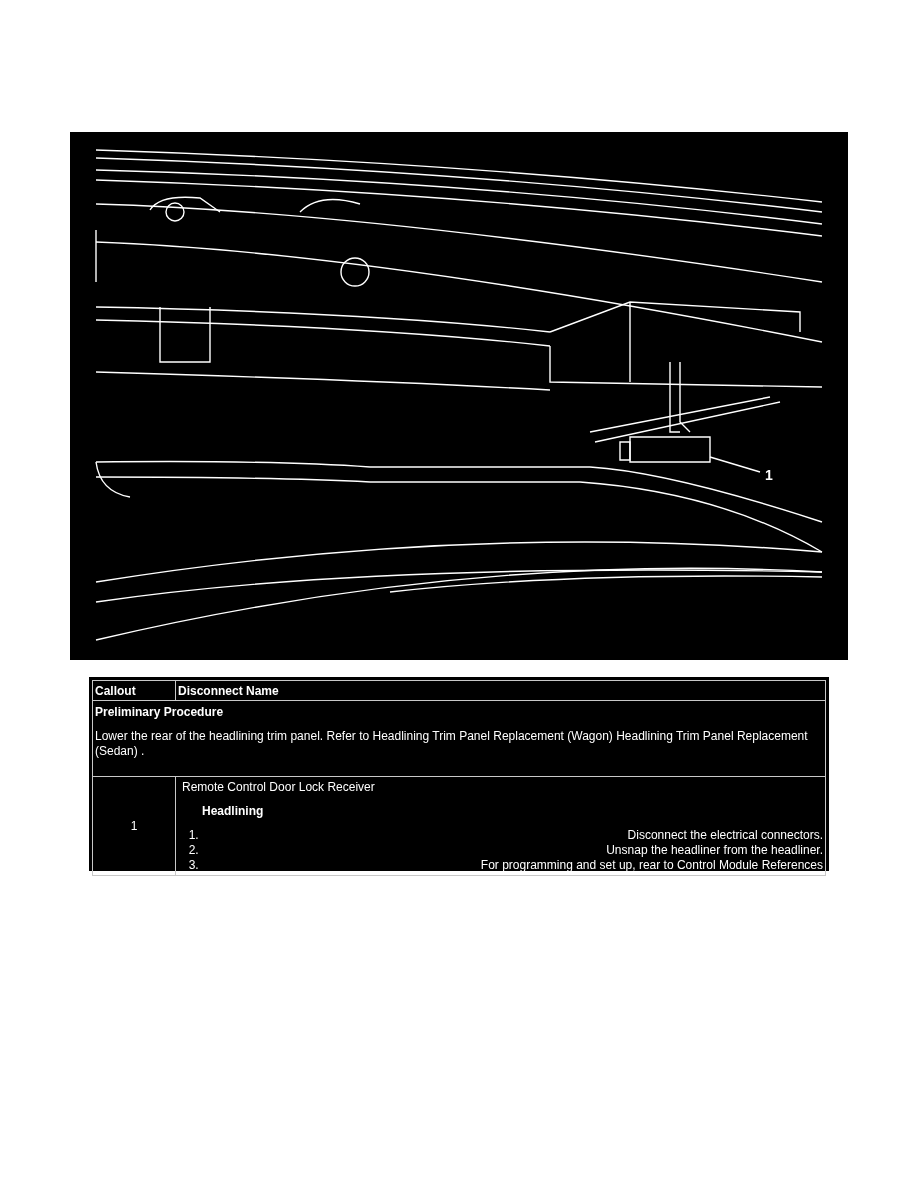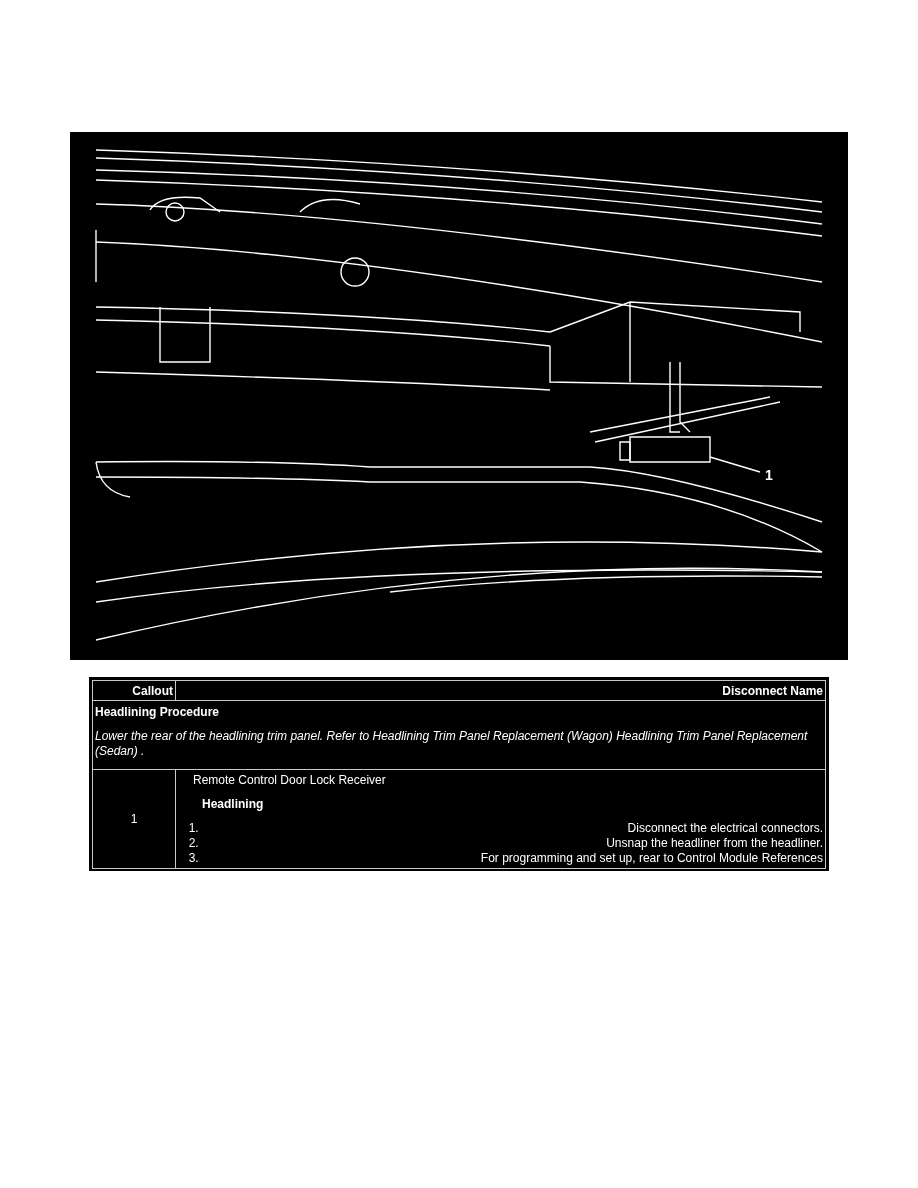--- a/index.html
+++ b/index.html
@@ -3,26 +3,26 @@
 <meta charset="utf-8">
 <style>
   html, body { margin: 0; padding: 0; background: #ffffff; }
   body { width: 918px; height: 1188px; position: relative; overflow: hidden; font-family: "Liberation Sans", sans-serif; }
   .figure { position: absolute; left: 70px; top: 132px; width: 778px; height: 528px; background: #000; }
   .figure svg { display: block; }
   .callout-label { position: absolute; left: 695px; top: 335px; color: #fff; font: bold 14px "Liberation Sans", sans-serif; }
   .tbl-wrap { position: absolute; left: 89px; top: 677px; width: 740px; height: 194px; background: #000; }
   table { position: absolute; left: 3px; top: 3px; width: 734px; border-collapse: collapse; color: #fff; font-size: 12px; font-family: "Liberation Sans", sans-serif; }
   td, th { border: 1px solid #c8c8c8; padding: 0 2px; vertical-align: top; }
-  th { font-weight: bold; text-align: right; height: 19px; vertical-align: middle; font-size: 12px; }
+  th { font-weight: bold; text-align: left; height: 19px; vertical-align: middle; font-size: 12px; }
   .callout-col { width: 78px; }
   .prelim-title { font-weight: bold; margin: 4px 0 10px; }
-  .prelim-text { margin: 0 0 10px; line-height: 15px; font-style: italic; }
+  .prelim-text { margin: 0 0 17px; line-height: 15px; }
   .num-cell { text-align: center; vertical-align: middle; }
-  .comp-name { margin: 3px 15px 10px; }
+  .comp-name { margin: 3px 4px 10px; }
   .proc-title { font-weight: bold; margin: 0 0 10px 24px; }
   ol { margin: 0 0 2px; padding-left: 24px; line-height: 15px; text-align: right; }
 </style>
 </head>
 <body>
 
 <div class="figure">
   <svg width="778" height="528" viewBox="0 0 778 528">
     <g fill="none" stroke="#fff" stroke-width="1.4">
       <path d="M26 18 Q400 30 752 70"></path>
@@ -68,21 +68,21 @@
 
 <div class="tbl-wrap">
   <table>
     <tbody>
         <tr>
       <th class="callout-col">Callout</th>
       <th>Disconnect Name</th>
     </tr>
     <tr>
       <td colspan="2">
-        <div class="prelim-title">Headlining Procedure</div>
+        <div class="prelim-title">Preliminary Procedure</div>
         <div class="prelim-text">Lower the rear of the headlining trim panel. Refer to Headlining Trim Panel Replacement (Wagon) Headlining Trim Panel Replacement (Sedan) .</div>
       </td>
     </tr>
     <tr>
       <td class="num-cell">1</td>
       <td>
         <div class="comp-name">Remote Control Door Lock Receiver</div>
         <div class="proc-title">Headlining</div>
         <ol>
           <li>Disconnect the electrical connectors.</li>

